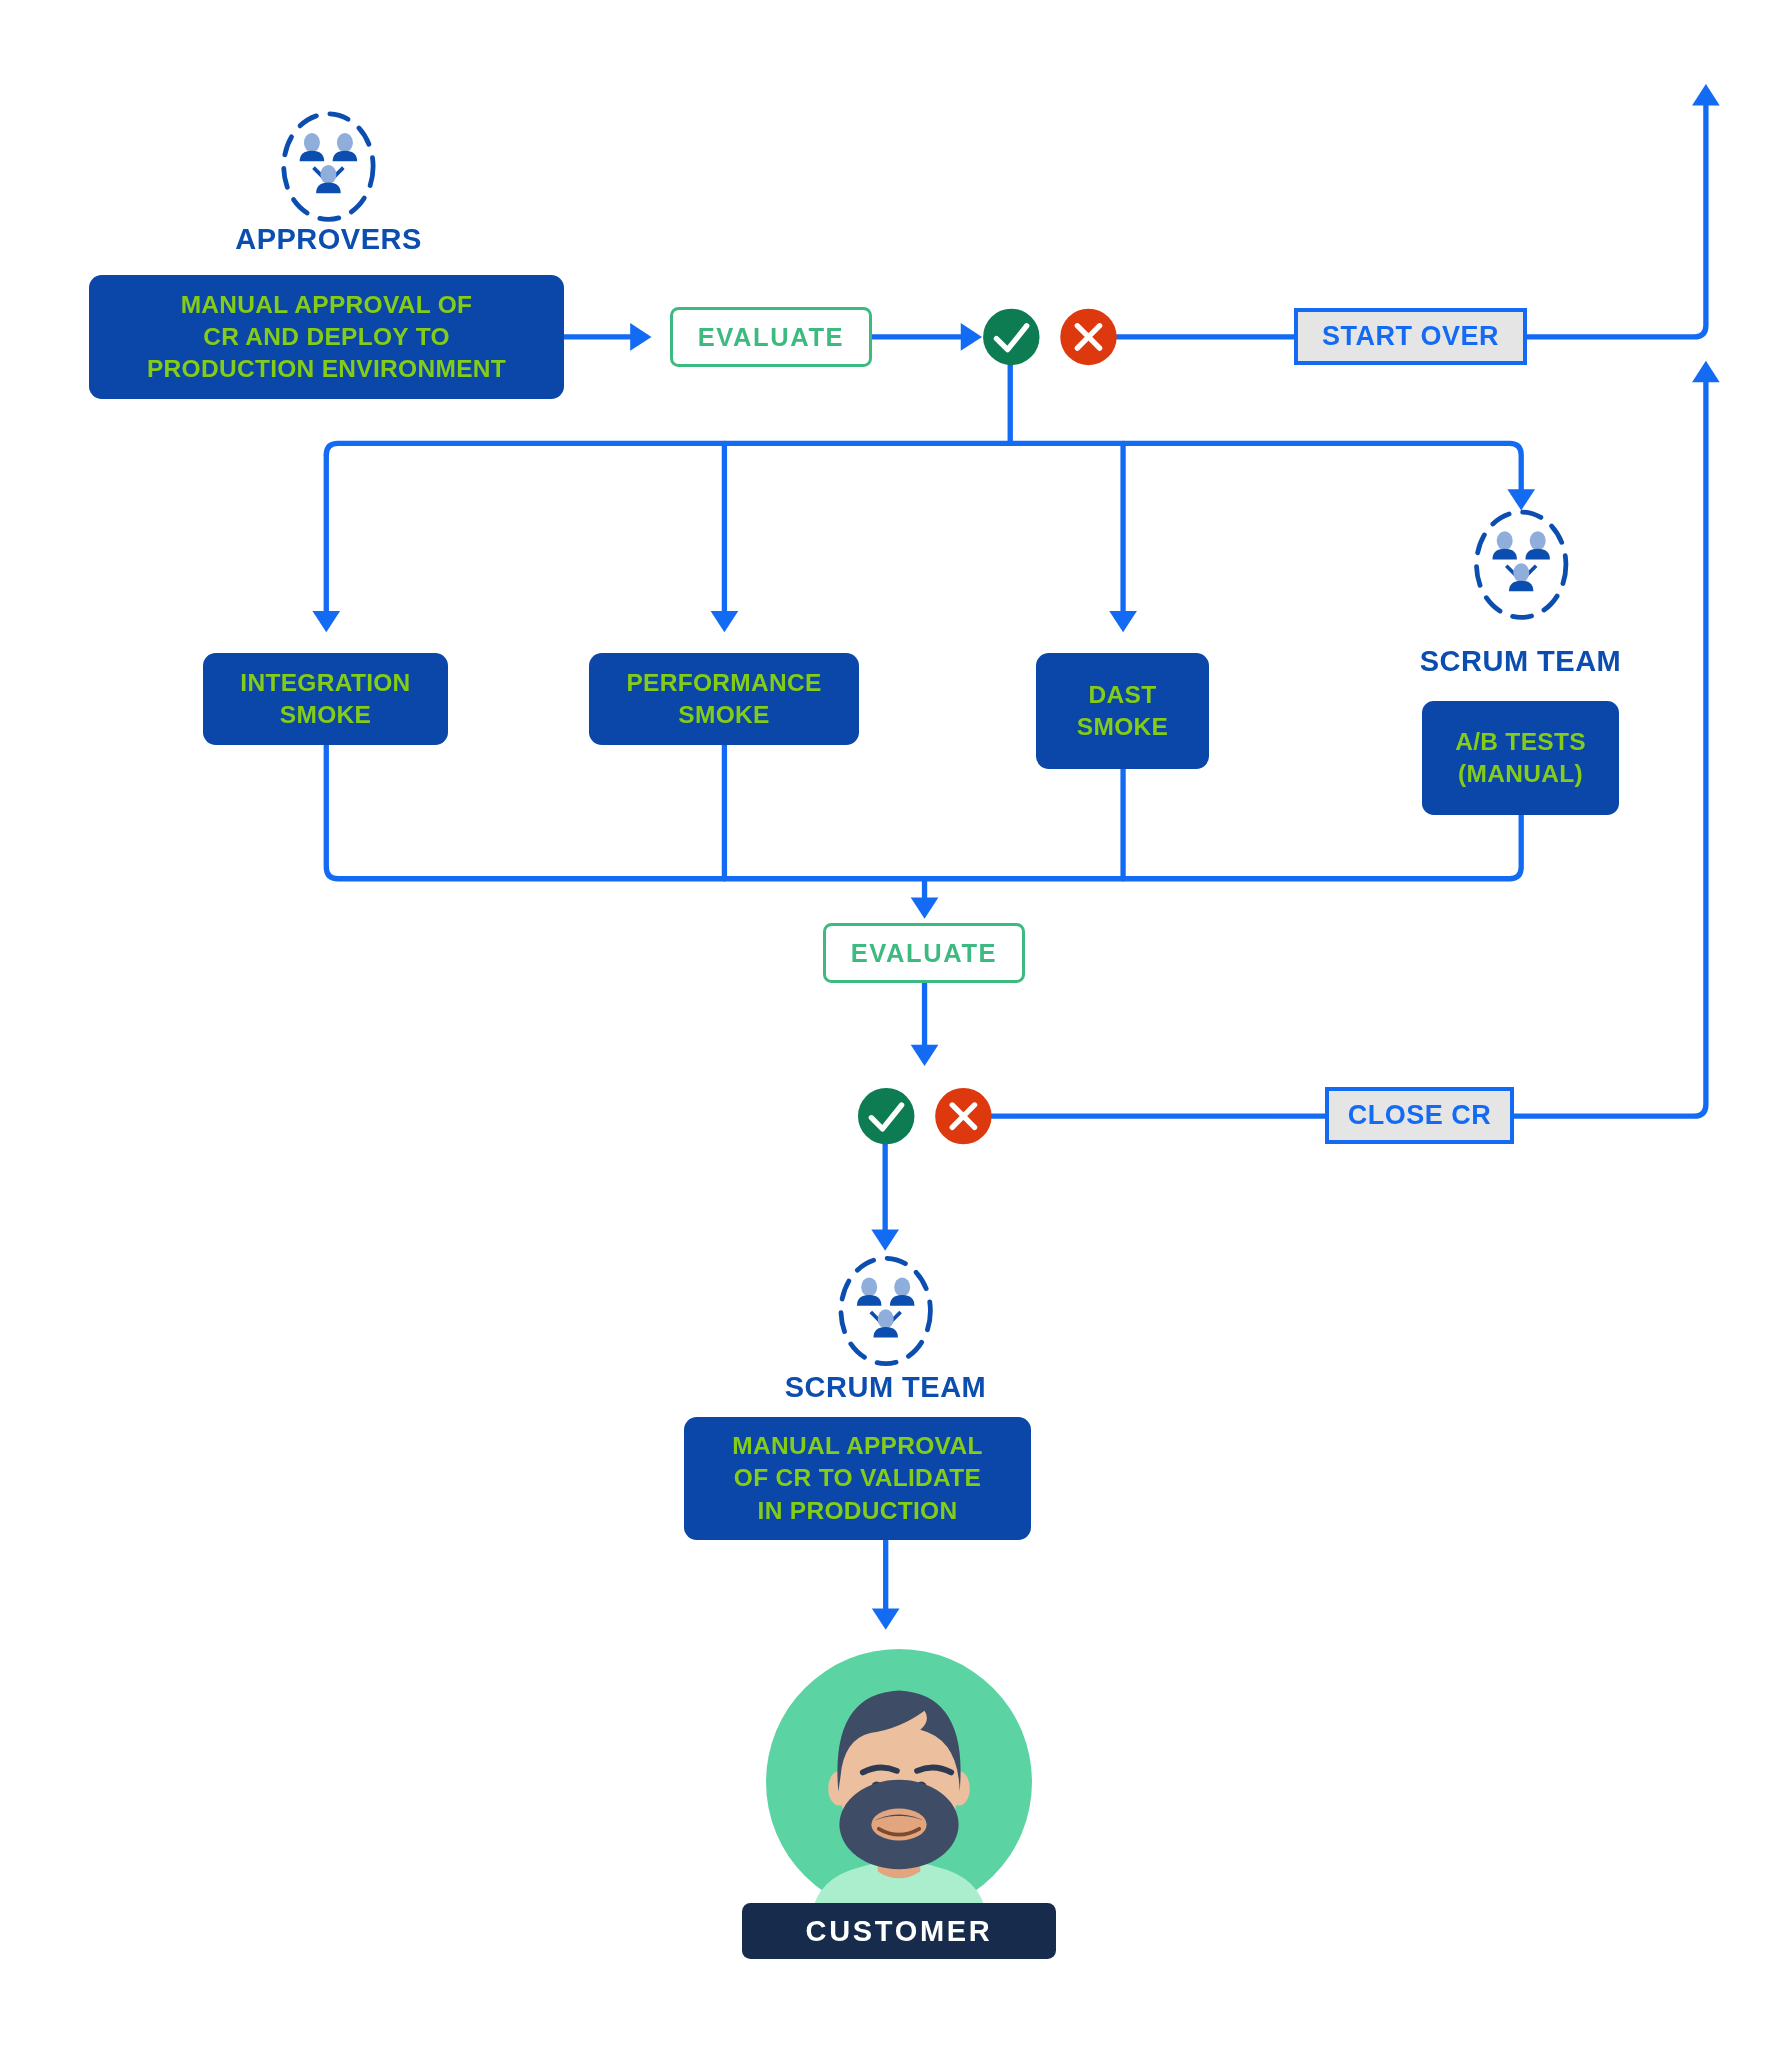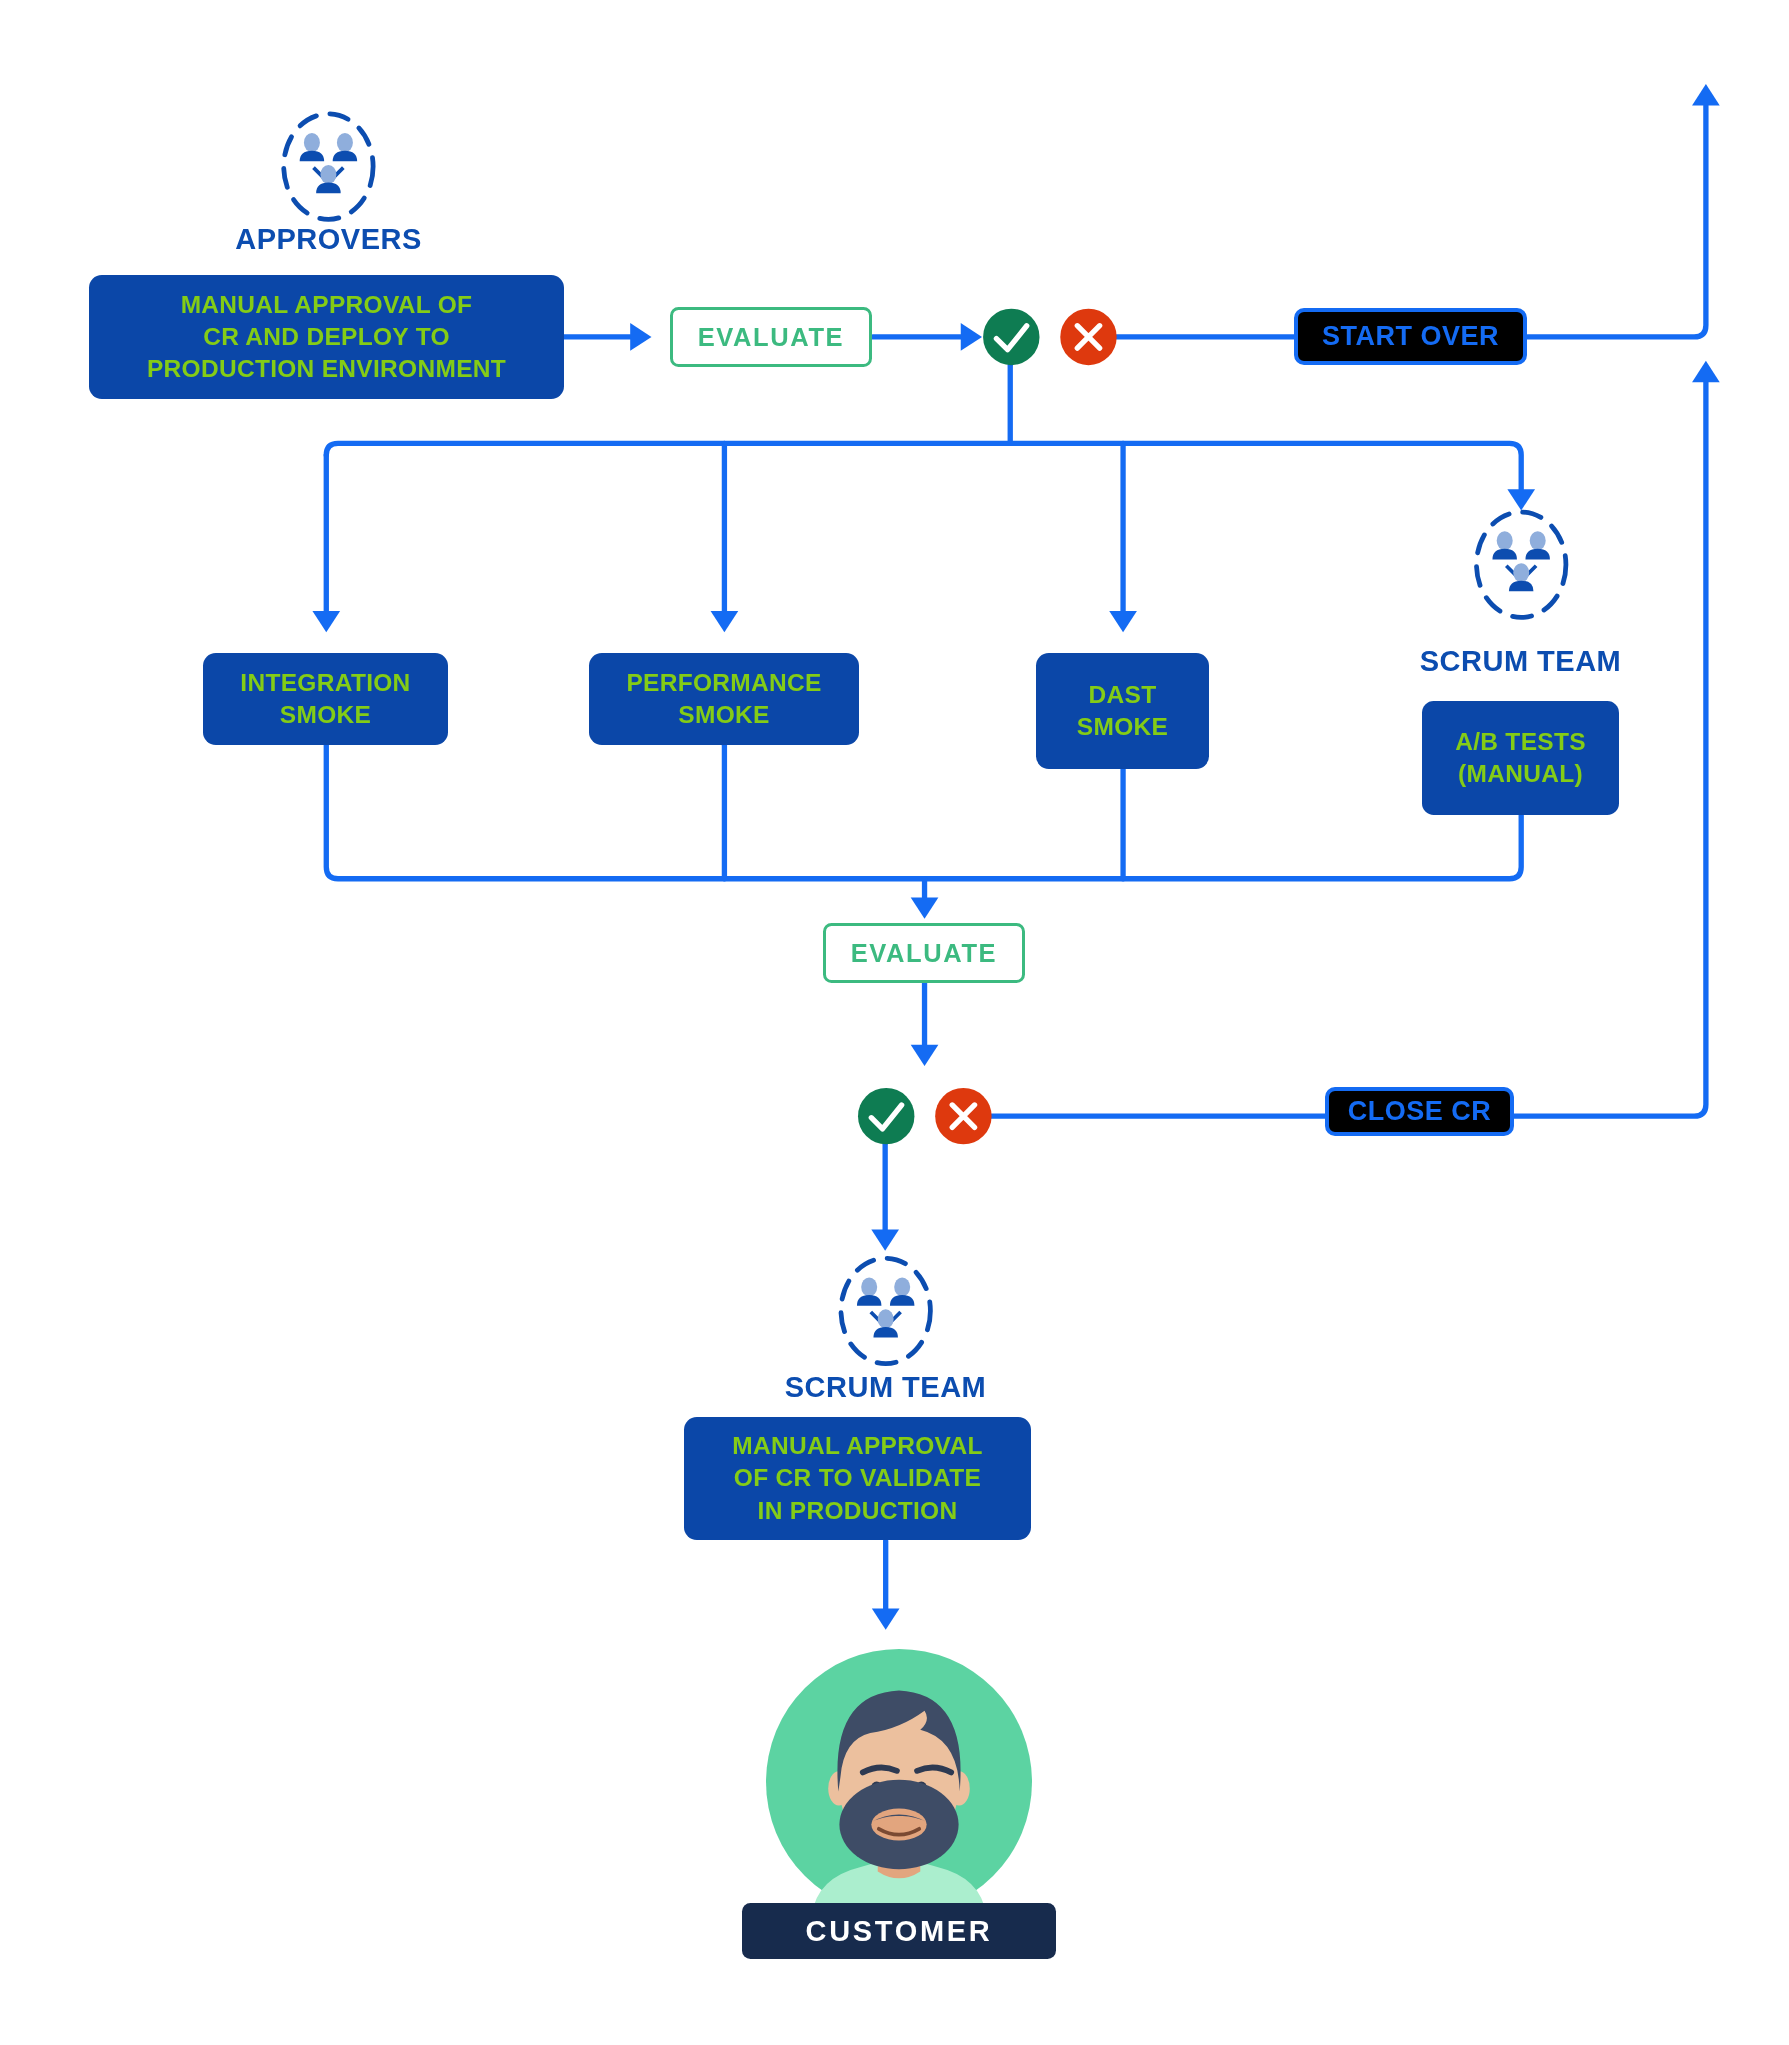--- a/index.html
+++ b/index.html
@@ -6,21 +6,21 @@
   .stage{position:relative;width:1790px;height:2046px;background:#ffffff;
          font-family:"Liberation Sans",sans-serif;overflow:hidden;}
   .wires{position:absolute;left:0;top:0;width:1790px;height:2046px;}
   .node{position:absolute;display:flex;flex-direction:column;align-items:center;
         justify-content:center;text-align:center;font-weight:700;box-sizing:border-box;}
   .solid{background:var(--box-blue);color:#84cc16;border-radius:12.8px;
          font-size:24.5px;line-height:1.32;letter-spacing:0.3px;}
   .solid-tall{border-radius:11.7px;}
   .outline-green{background:#ffffff;border:3.7px solid var(--green);border-radius:8.5px;
          color:var(--green);font-size:25.5px;letter-spacing:1.6px;}
-  .outline-blue{background:#000000;border:4.3px solid var(--line-blue);border-radius:10px;
+  .outline-blue{background:#e5e5e5;border:4.3px solid var(--line-blue);border-radius:0;
          color:var(--line-blue);font-size:27px;letter-spacing:0.5px;}
   .team-label{position:absolute;width:319px;text-align:center;font-size:29px;
          font-weight:700;color:var(--label-blue);letter-spacing:0.5px;}
   .customer-pill{background:var(--navy);color:#ffffff;border-radius:8.5px;
          font-size:29px;letter-spacing:2.7px;}
   .avatar-wrap{position:absolute;left:766px;top:1649px;width:266px;height:266px;}
 </style>
 </head>
 <body>
 
@@ -152,21 +152,21 @@
 
   <div class="team-label" style="left:1361px;top:645px;">SCRUM TEAM</div>
 
   <div class="node solid solid-tall" style="left:1422px;top:701px;width:197px;height:114px;">
     <span>A/B TESTS</span>
     <span>(MANUAL)</span>
   </div>
 
   <div class="node outline-green" style="left:823px;top:923px;width:202px;height:60px;">EVALUATE</div>
 
-  <div class="node outline-blue" style="left:1325px;top:1087px;width:189px;height:49px;">CLOSE CR</div>
+  <div class="node outline-blue" style="left:1325px;top:1087px;width:189px;height:57px;">CLOSE CR</div>
 
   <div class="team-label" style="left:726px;top:1371px;">SCRUM TEAM</div>
 
   <div class="node solid" style="left:684px;top:1417px;width:347px;height:123px;">
     <span>MANUAL APPROVAL</span>
     <span>OF CR TO VALIDATE</span>
     <span>IN PRODUCTION</span>
   </div>
 
   <div class="avatar-wrap">

